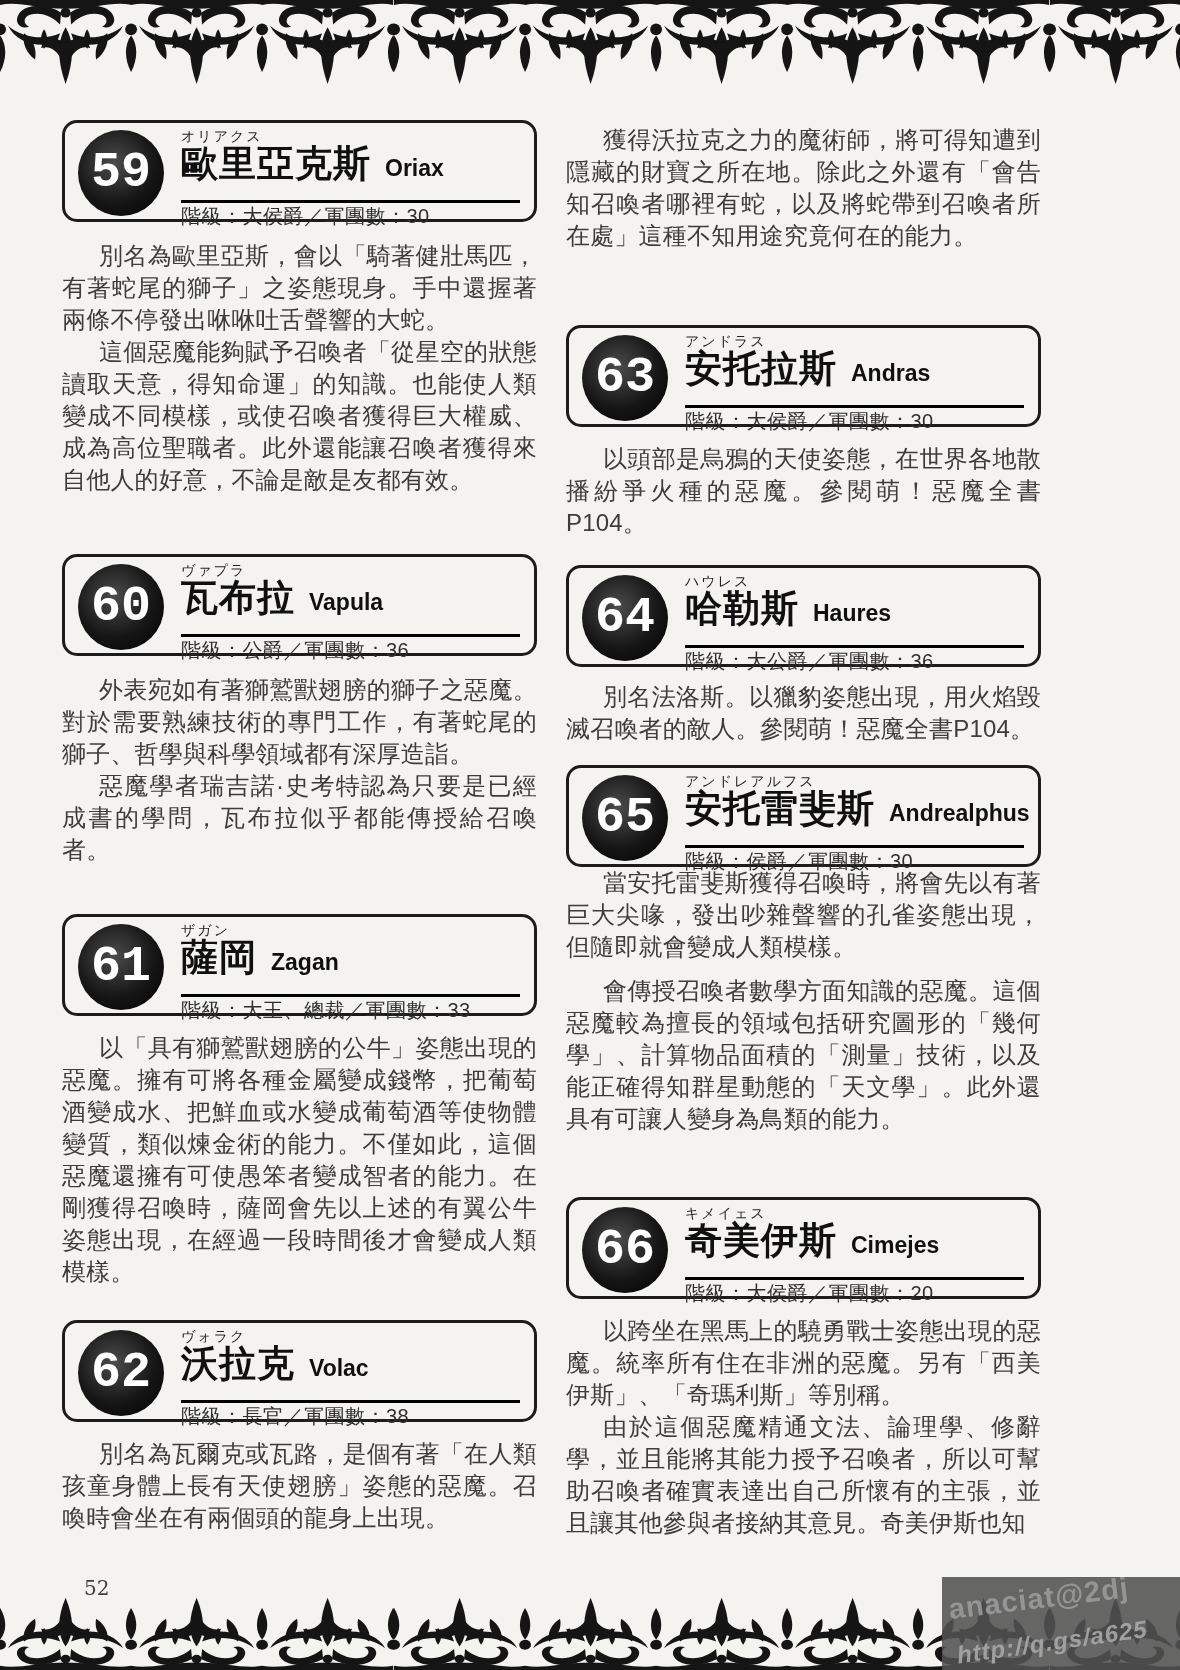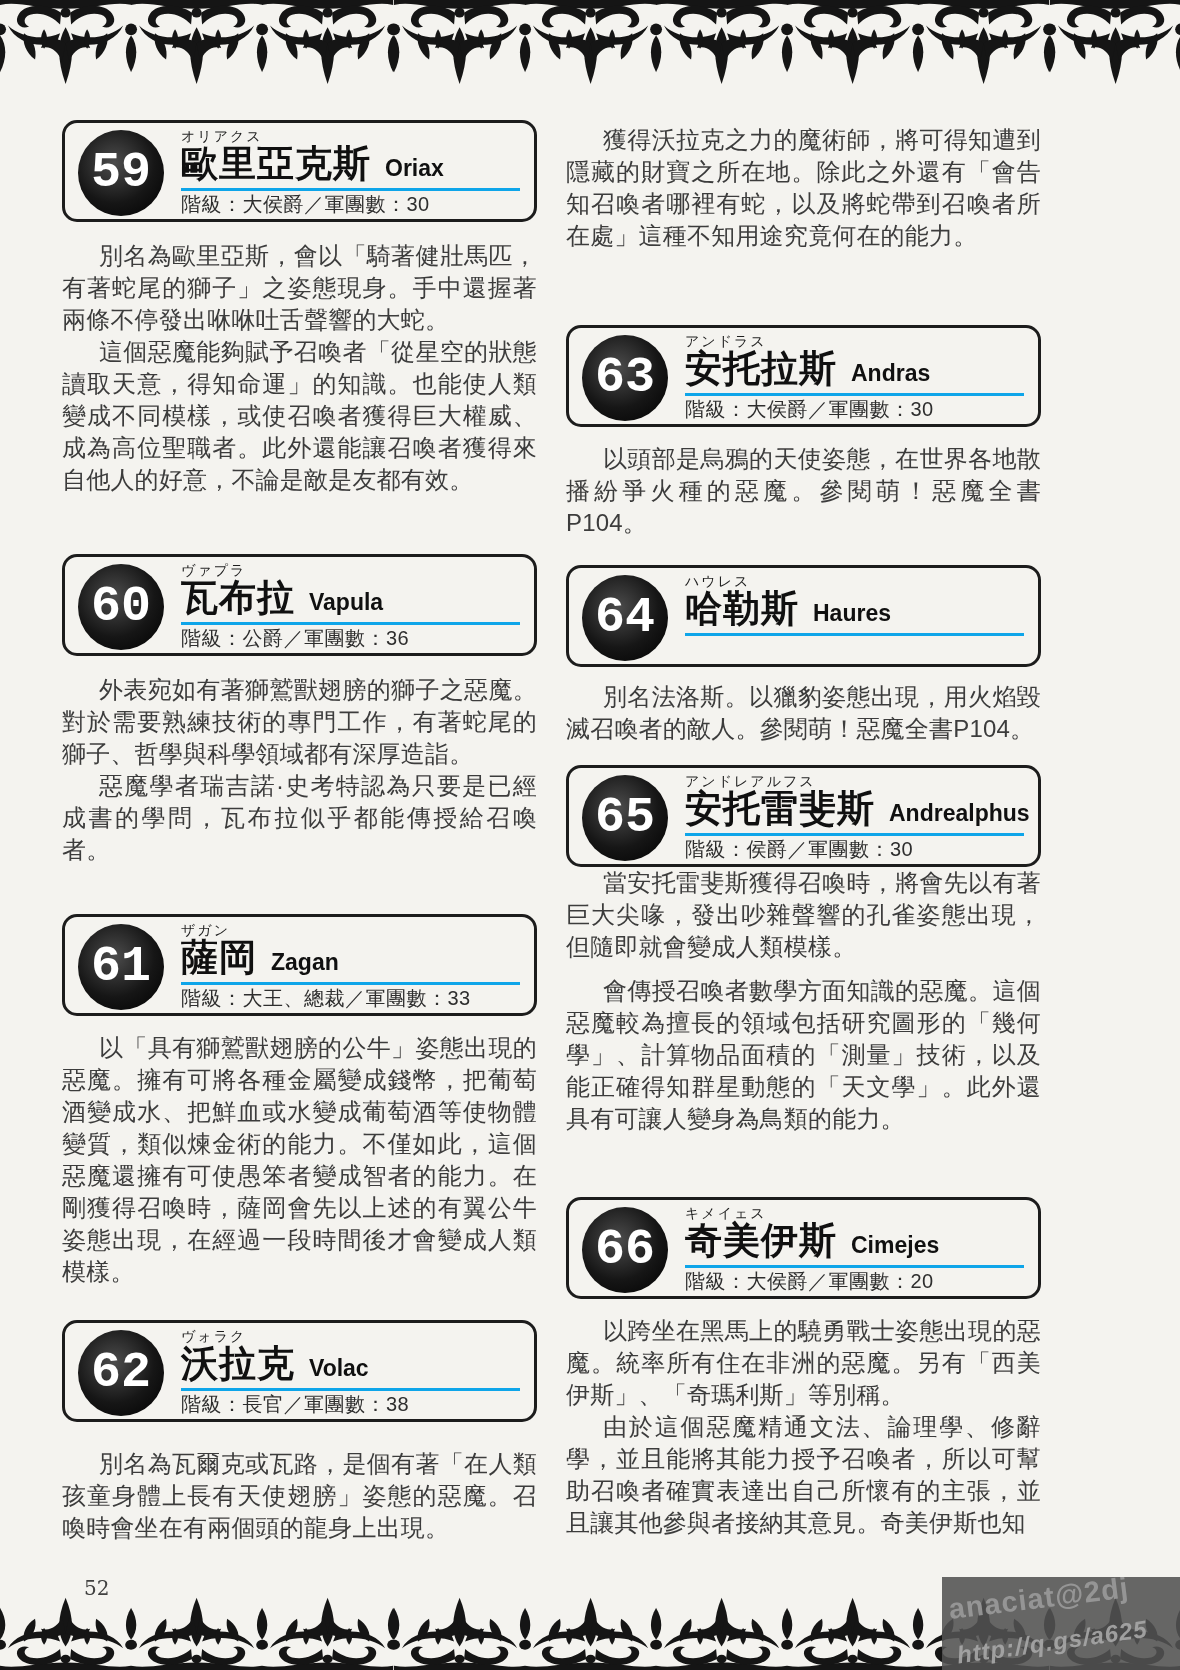--- a/index.html
+++ b/index.html
@@ -18,21 +18,21 @@
   .col-right{left:566px;}
 
   
   .entry-box{position:relative;border:3px solid #1c1c1c;border-radius:15px;height:102px;
     box-sizing:border-box;padding:6px 14px 0 116px;background:transparent;}
   .num-circle{position:absolute;left:13px;top:7px;width:86px;height:86px;border-radius:50%;
     background:radial-gradient(circle at 42% 38%, #4c4c4c 0%, #161616 55%, #000 100%);
     display:flex;align-items:center;justify-content:center;}
   .num-circle span{font-family:Liberation Mono, monospace;font-weight:bold;font-size:50px;color:#ffffff;line-height:1;}
   .furigana{font-size:14px;letter-spacing:2px;color:#1e1e1e;line-height:1;height:16px;font-weight:normal;}
-  .name-row{display:flex;align-items:baseline;gap:14px;border-bottom:3px solid #0ea5e9;padding-bottom:4px;}
+  .name-row{display:flex;align-items:baseline;gap:14px;border-bottom:3px solid #000000;padding-bottom:16px;}
   .cjk-name{font-size:37px;font-weight:bold;color:#101010;line-height:1.05;letter-spacing:1px;white-space:nowrap;}
   .latin-name{font-size:23px;font-weight:bold;color:#101010;white-space:nowrap;}
   .rank-line{font-size:20px;color:#2e2e2e;letter-spacing:0.5px;}
 
   
   .body-para{font-size:24px;line-height:32px;color:#3c3c3c;text-align:justify;
     text-indent:37px;margin:0;letter-spacing:0.2px;}
 
   
   .page-number{position:absolute;left:84px;top:1576px;font-family:"DejaVu Serif",serif;
@@ -290,21 +290,21 @@
       <div class="num-circle">
           <span>62</span>
         </div>
       <div class="furigana">ヴォラク</div>
       <div class="name-row">
         <span class="cjk-name">沃拉克</span>
         <span class="latin-name">Volac</span>
       </div>
       <div class="rank-line">階級：長官／軍團數：38</div>
     </div>
-    <p class="body-para" style="margin-top:26px">別名為瓦爾克或瓦路，是個有著「在人類孩童身體上長有天使翅膀」姿態的惡魔。召喚時會坐在有兩個頭的龍身上出現。</p>
+    <p class="body-para" style="margin-top:16px">別名為瓦爾克或瓦路，是個有著「在人類孩童身體上長有天使翅膀」姿態的惡魔。召喚時會坐在有兩個頭的龍身上出現。</p>
 
   </div>
 
   <div class="col col-right">
 
     <p class="body-para" style="margin-top:24px">獲得沃拉克之力的魔術師，將可得知遭到隱藏的財寶之所在地。除此之外還有「會告知召喚者哪裡有蛇，以及將蛇帶到召喚者所在處」這種不知用途究竟何在的能力。</p>
 
     <div class="entry-box" style="margin-top:73px">
       <div class="num-circle">
           <span>63</span>
@@ -320,20 +320,21 @@
 
     <div class="entry-box" style="margin-top:26px">
       <div class="num-circle">
           <span>64</span>
         </div>
       <div class="furigana">ハウレス</div>
       <div class="name-row">
         <span class="cjk-name">哈勒斯</span>
         <span class="latin-name">Haures</span>
       </div>
+      <div class="rank-line">階級：大公爵／軍團數：36</div>
     </div>
     <p class="body-para" style="margin-top:14px">別名法洛斯。以獵豹姿態出現，用火焰毀滅召喚者的敵人。參閱萌！惡魔全書P104。</p>
 
     <div class="entry-box" style="margin-top:20px">
       <div class="num-circle">
           <span>65</span>
         </div>
       <div class="furigana">アンドレアルフス</div>
       <div class="name-row">
         <span class="cjk-name">安托雷斐斯</span>

